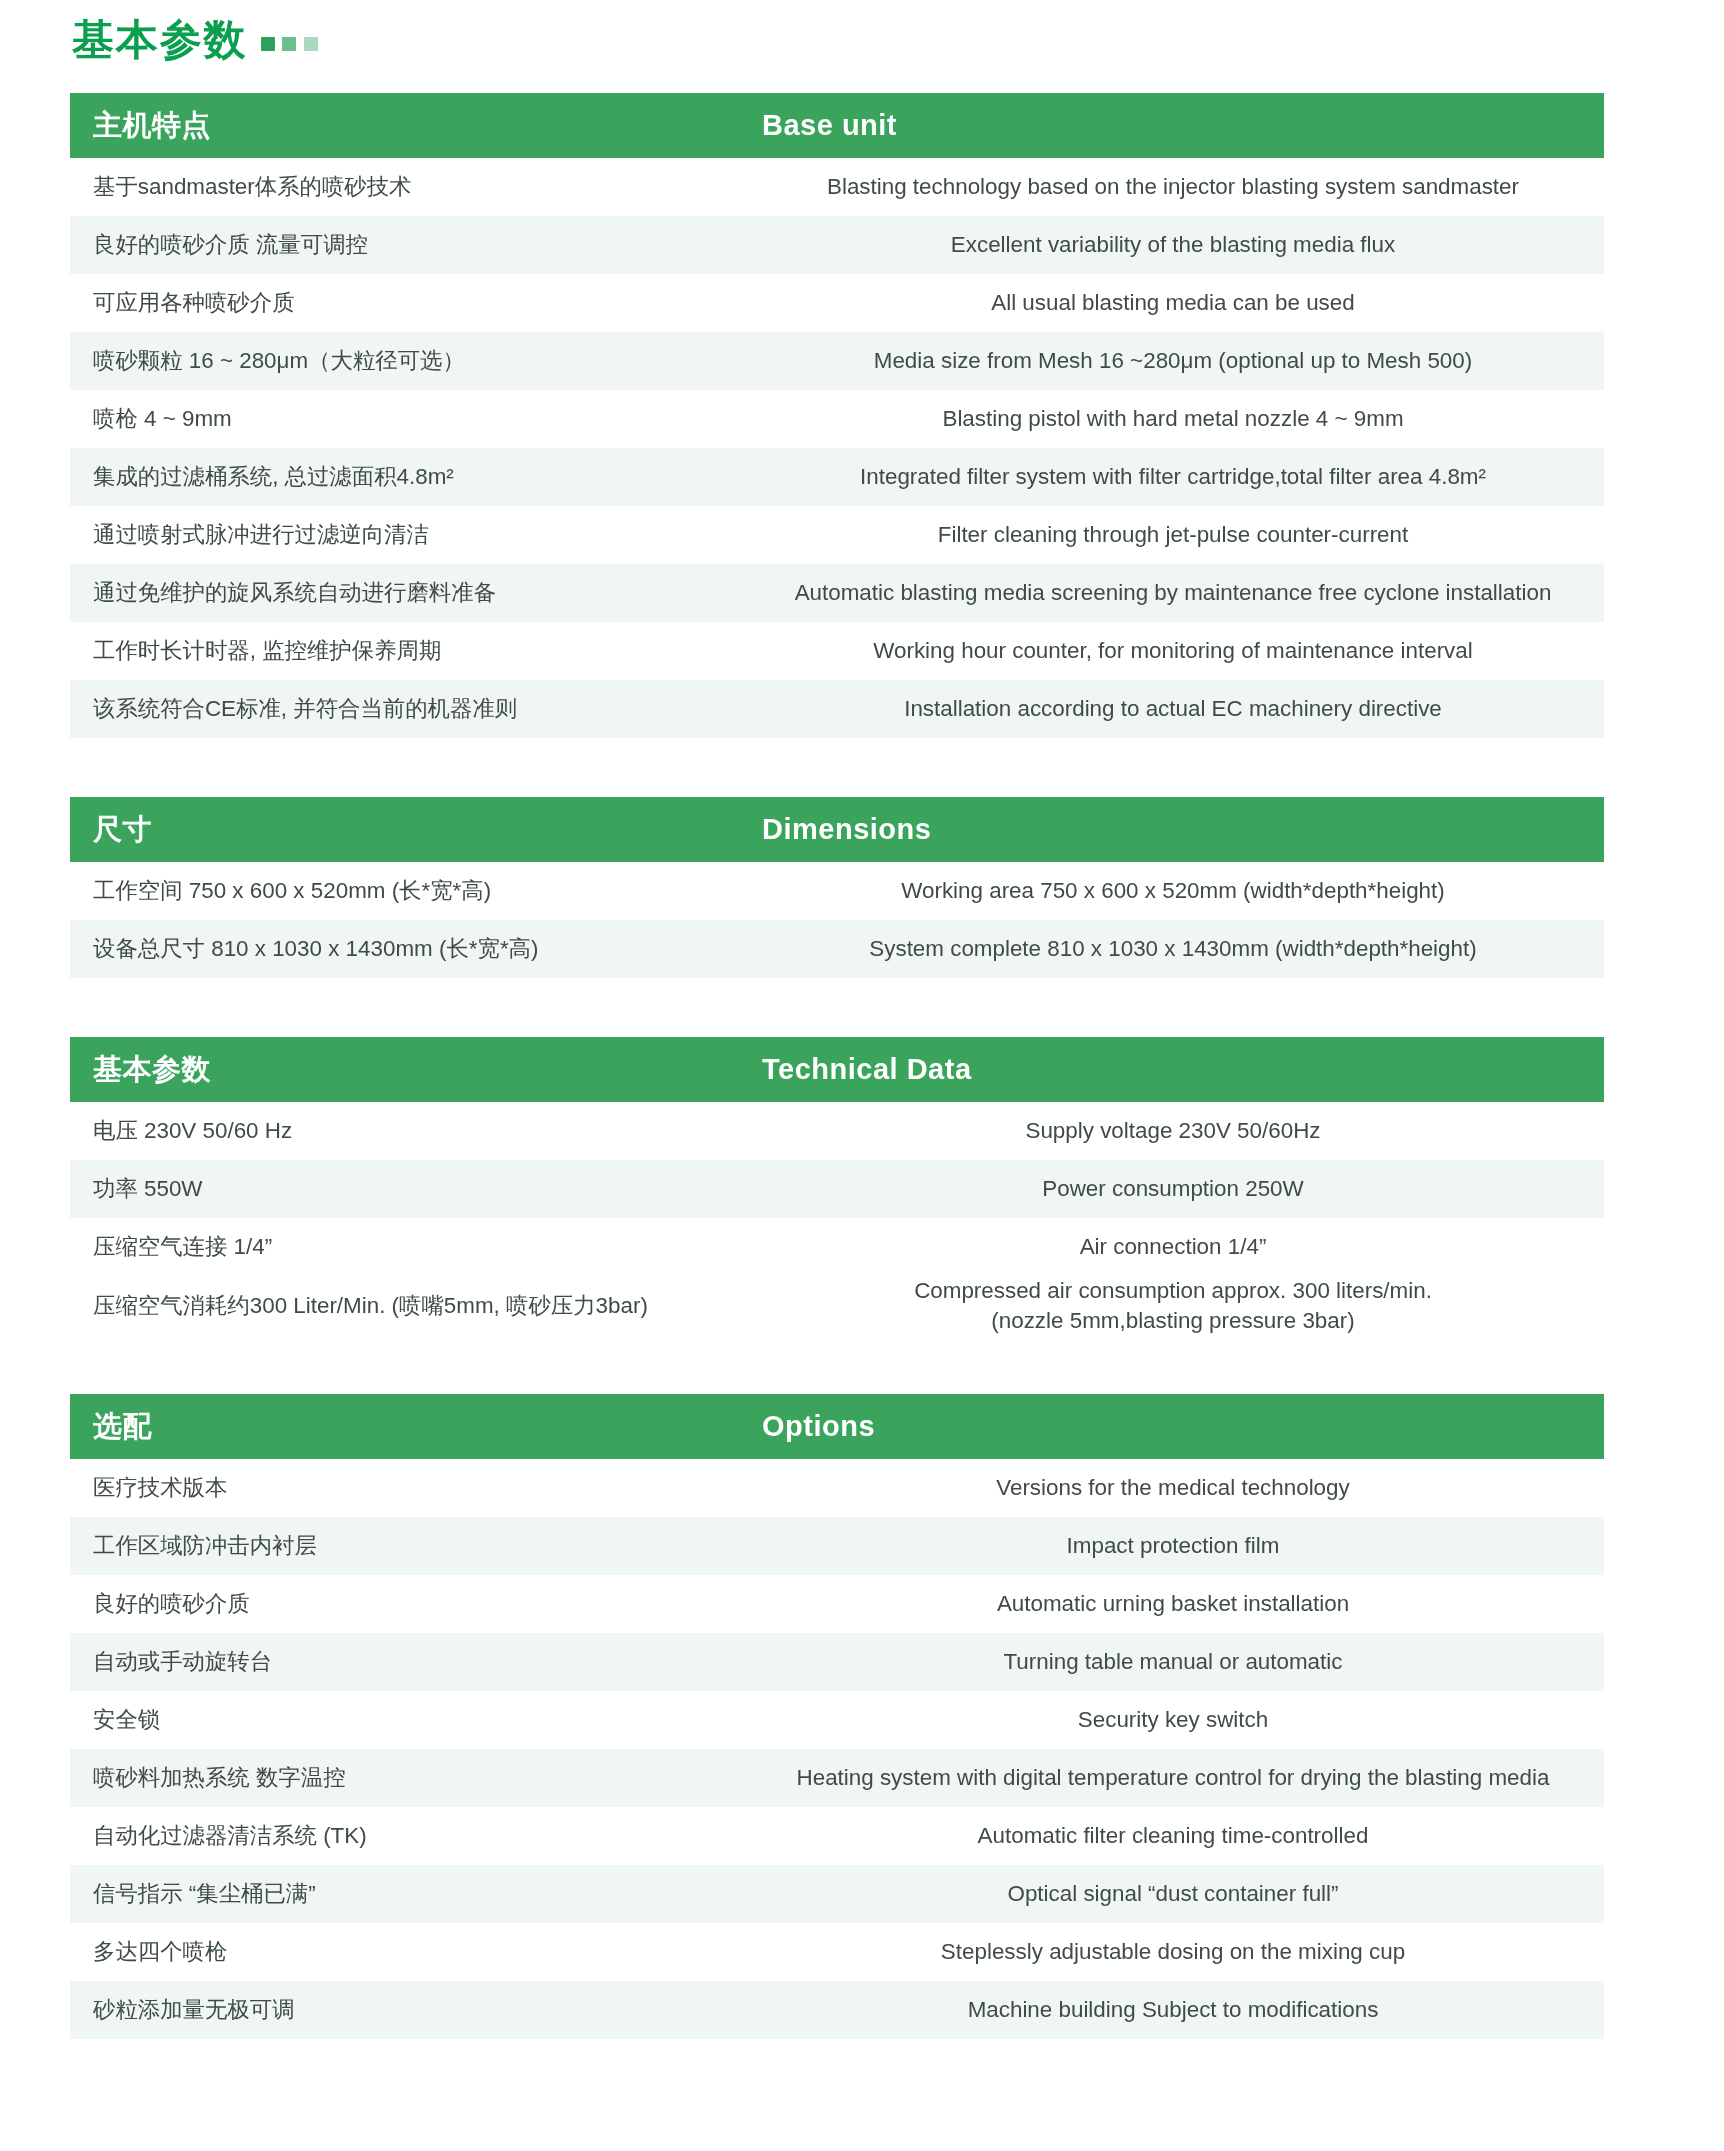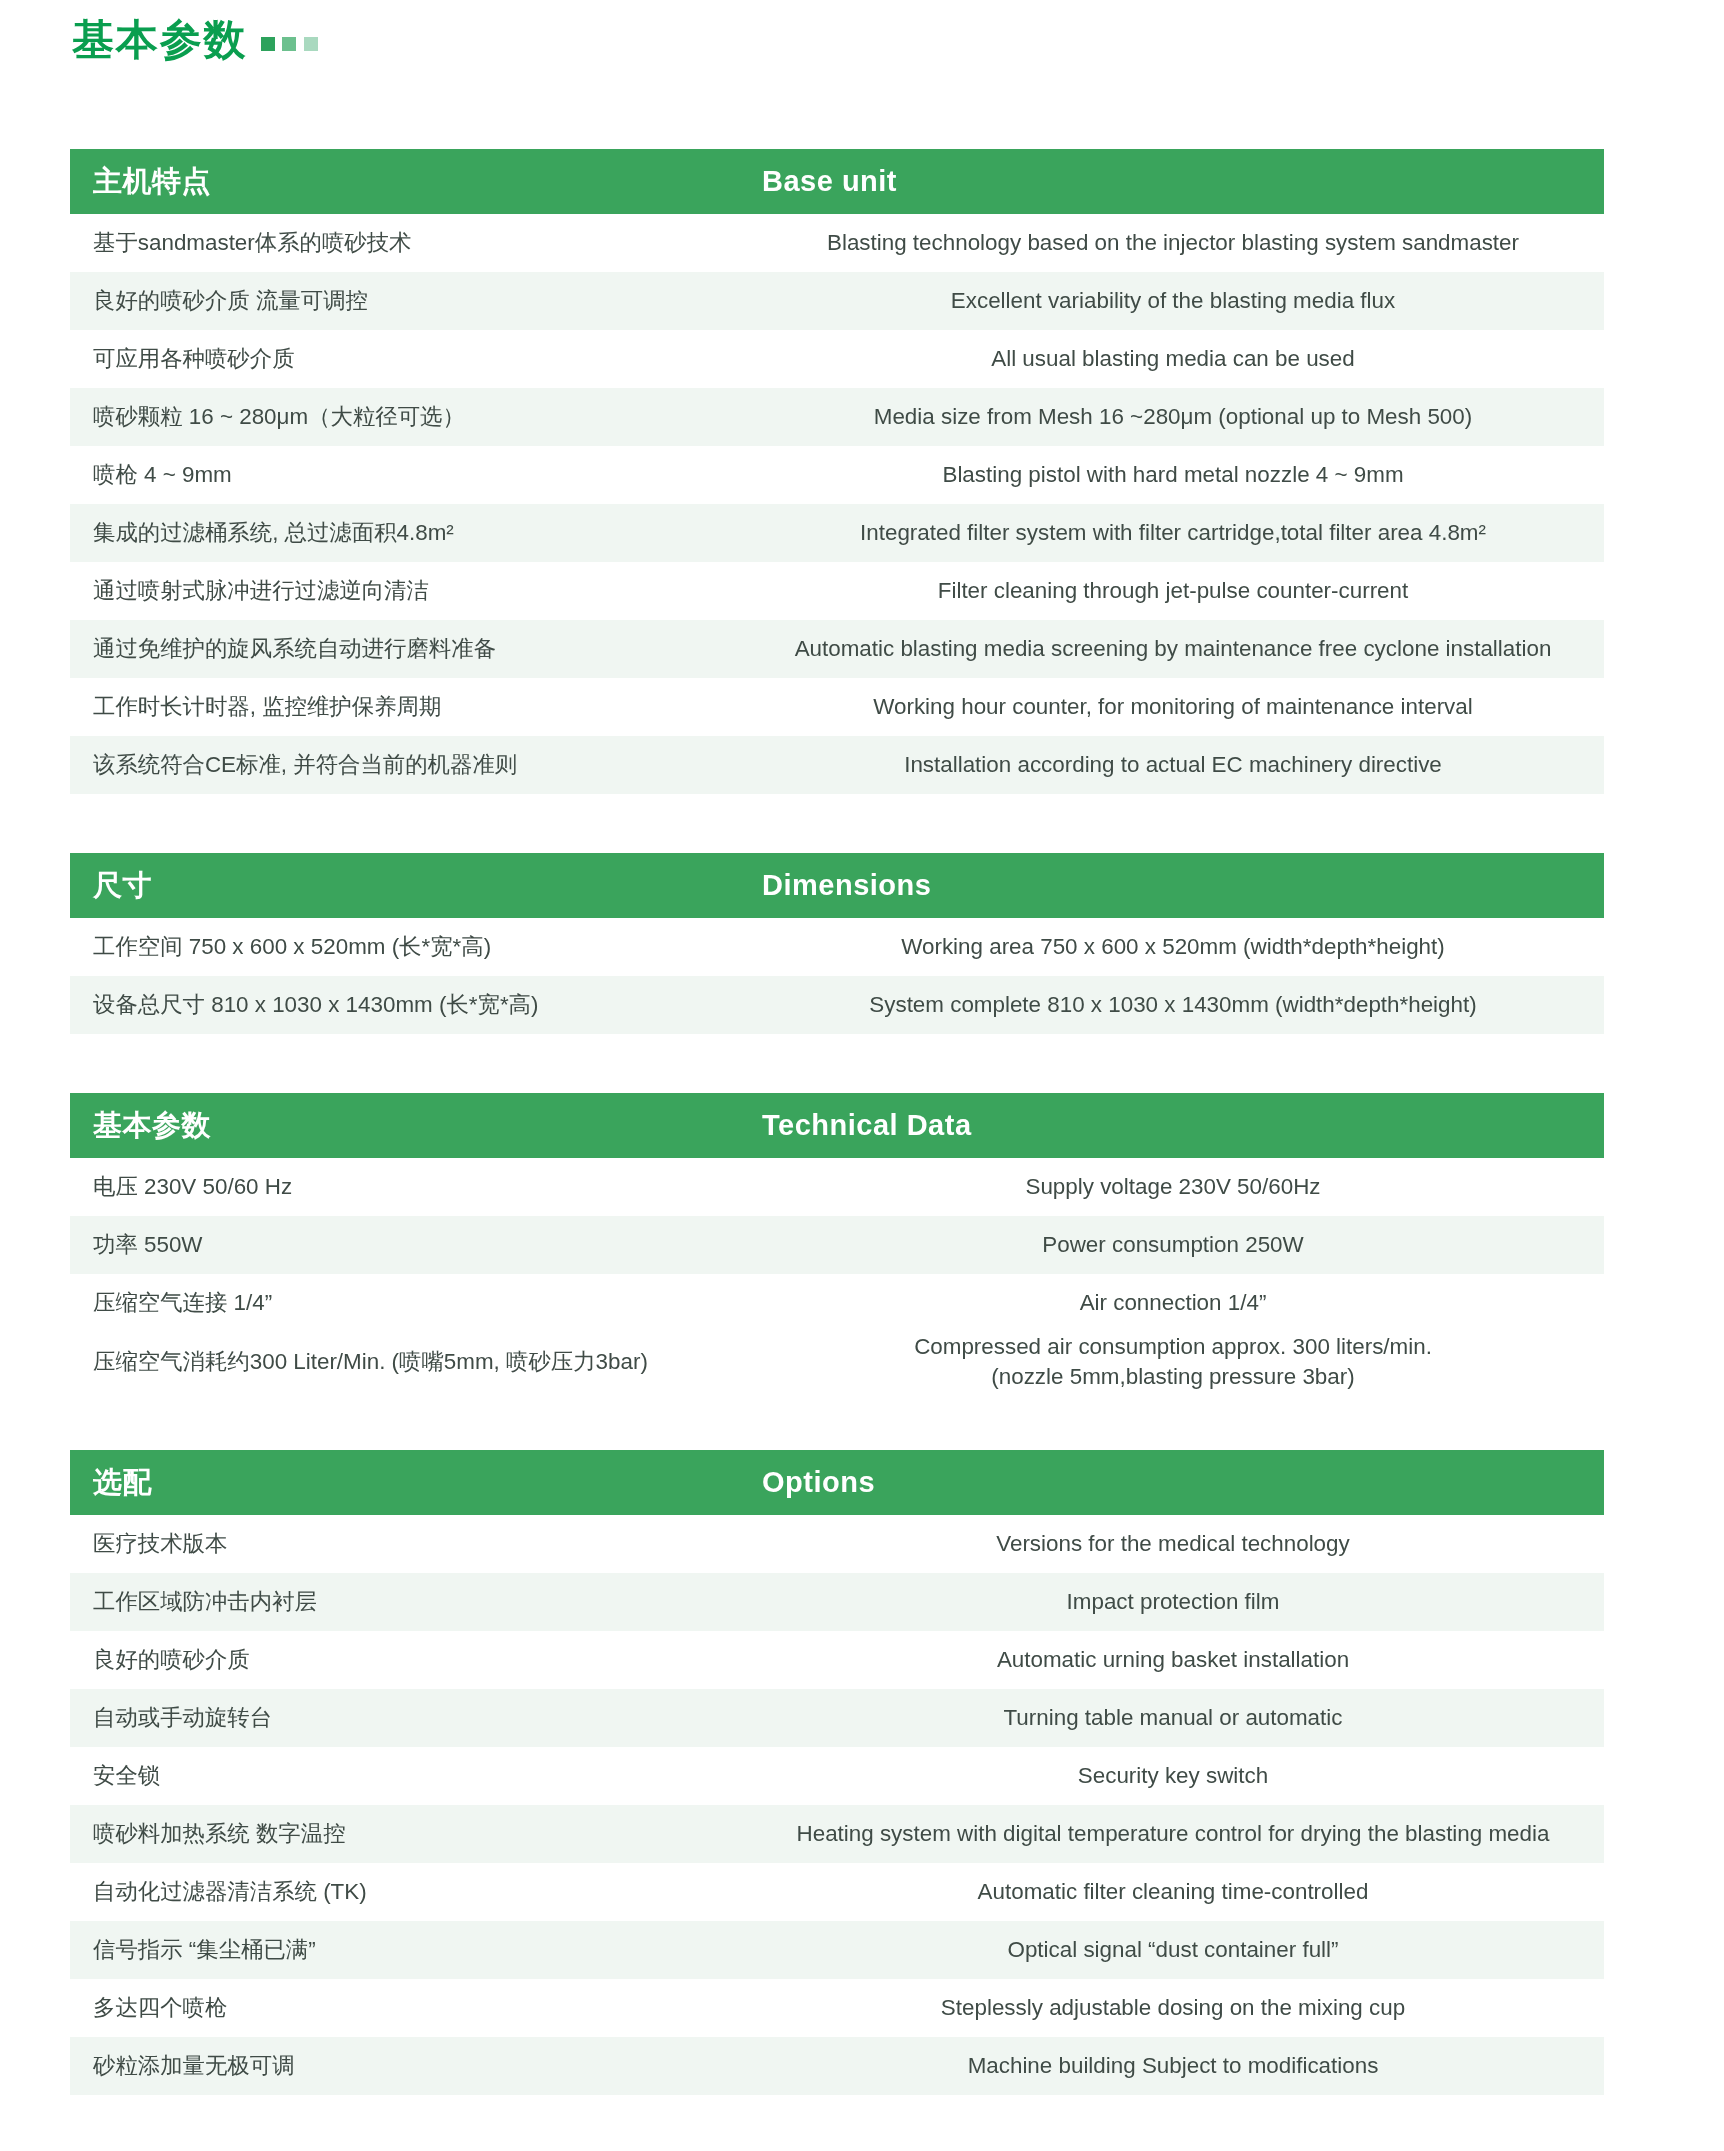--- a/index.html
+++ b/index.html
@@ -32,21 +32,21 @@
     font-weight: bold;
     color: #0a9e4f;
     letter-spacing: 1.9px;
     line-height: 1;
   }
   .title-dots { display: flex; align-items: center; margin-left: 13px; margin-top: 7.5px; }
   .title-dots .dot { width: 14px; height: 14px; margin-right: 7.5px; }
 
   
   .section { margin-top: 59px; }
-  .section.first { margin-top: 82px; }
+  .section.first { margin-top: 26px; }
   .section-bar {
     height: 65px;
     background: #3aa45c;
     display: grid;
     grid-template-columns: 669px 1fr;
     align-items: center;
     padding-left: 23px;
     color: #ffffff;
   }
   .section-bar .hdr {

